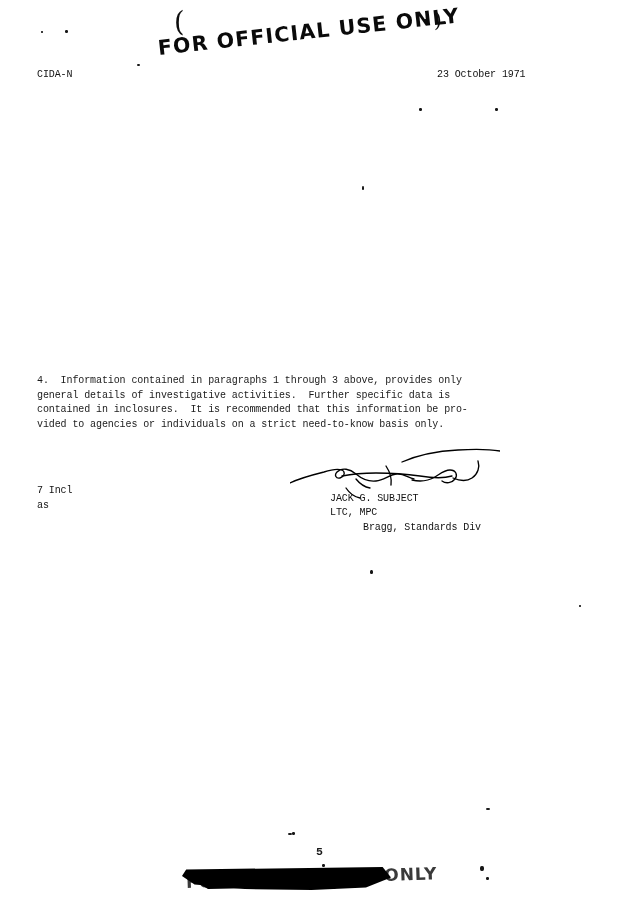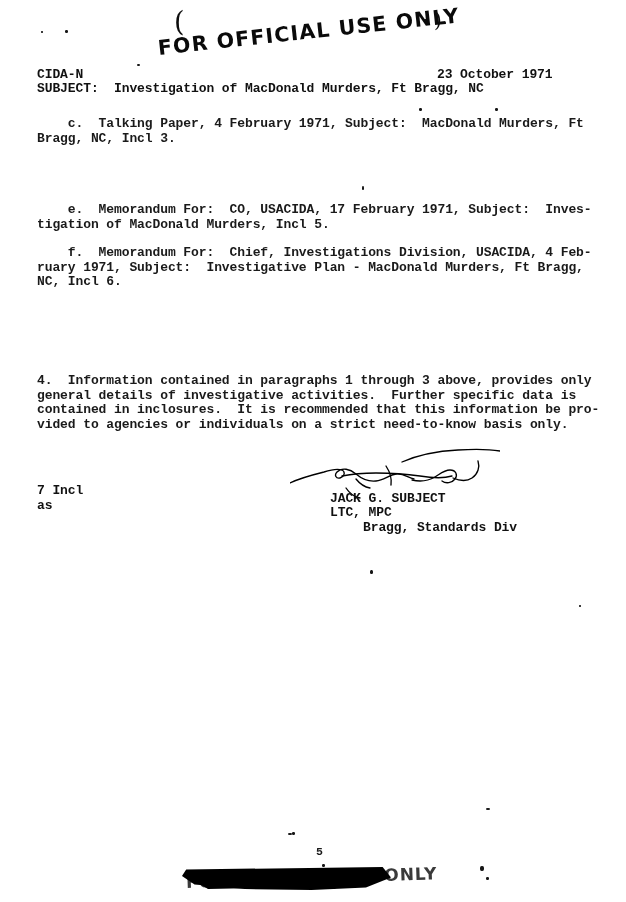--- a/index.html
+++ b/index.html
@@ -15,24 +15,24 @@
     overflow: hidden;
     font-family: "Liberation Mono", "DejaVu Sans Mono", monospace;
     color: #000000;
     -webkit-font-smoothing: none;
   }
 
   
   .typed {
     position: absolute;
     font-family: "Liberation Mono", "DejaVu Sans Mono", monospace;
-    font-size: 13px;
+    font-size: 10px;
     line-height: 14.6px;
     letter-spacing: -0.1px;
-    font-weight: 700;
+    font-weight: 400;
     color: #111111;
     white-space: pre;
   }
   .typed.soft { color: #1a1a1a; }
   .typed.faded { color: #2b2b2b; }
 
   
   #hdr-office { left: 37px; top: 68px; }
   #hdr-date   { left: 437px; top: 68px; }
   #hdr-subject{ left: 37px; top: 82px; }
@@ -164,29 +164,21 @@
   <div class="speck" style="left:419px; top:108px; width:3px; height:3px;"></div>
   <div class="speck" style="left:495px; top:108px; width:3px; height:3px;"></div>
   <div class="speck" style="left:362px; top:186px; width:2px; height:4px;"></div>
 
   <div id="stamp">
     <span>FOR OFFICIAL USE ONLY</span>
   </div>
 
   <div class="typed" id="hdr-office">CIDA-N</div>
   <div class="typed" id="hdr-date">23 October 1971</div>
-  <div class="typed" id="hdr-subject">SUBJECT:  Investigation of MacDonald Murders, Ft Bragg, NC</div>
-
-  <div class="typed soft" id="para-c">    c.  Talking Paper, 4 February 1971, Subject:  MacDonald Murders, Ft
-Bragg, NC, Incl 3.</div>
-  <div class="typed soft" id="para-e">    e.  Memorandum For:  CO, USACIDA, 17 February 1971, Subject:  Inves-
-tigation of MacDonald Murders, Incl 5.</div>
-  <div class="typed soft" id="para-f">    f.  Memorandum For:  Chief, Investigations Division, USACIDA, 4 Feb-
-ruary 1971, Subject:  Investigative Plan - MacDonald Murders, Ft Bragg,
-NC, Incl 6.</div>
+
   <div class="typed soft" id="para-4">4.  Information contained in paragraphs 1 through 3 above, provides only
 general details of investigative activities.  Further specific data is
 contained in inclosures.  It is recommended that this information be pro-
 vided to agencies or individuals on a strict need-to-know basis only.</div>
 
   <div class="typed" id="incl-count">7 Incl</div>
   <div class="typed" id="incl-as">as</div>
 
   <div id="signature">
     <svg viewBox="0 0 210 52" preserveAspectRatio="none">

